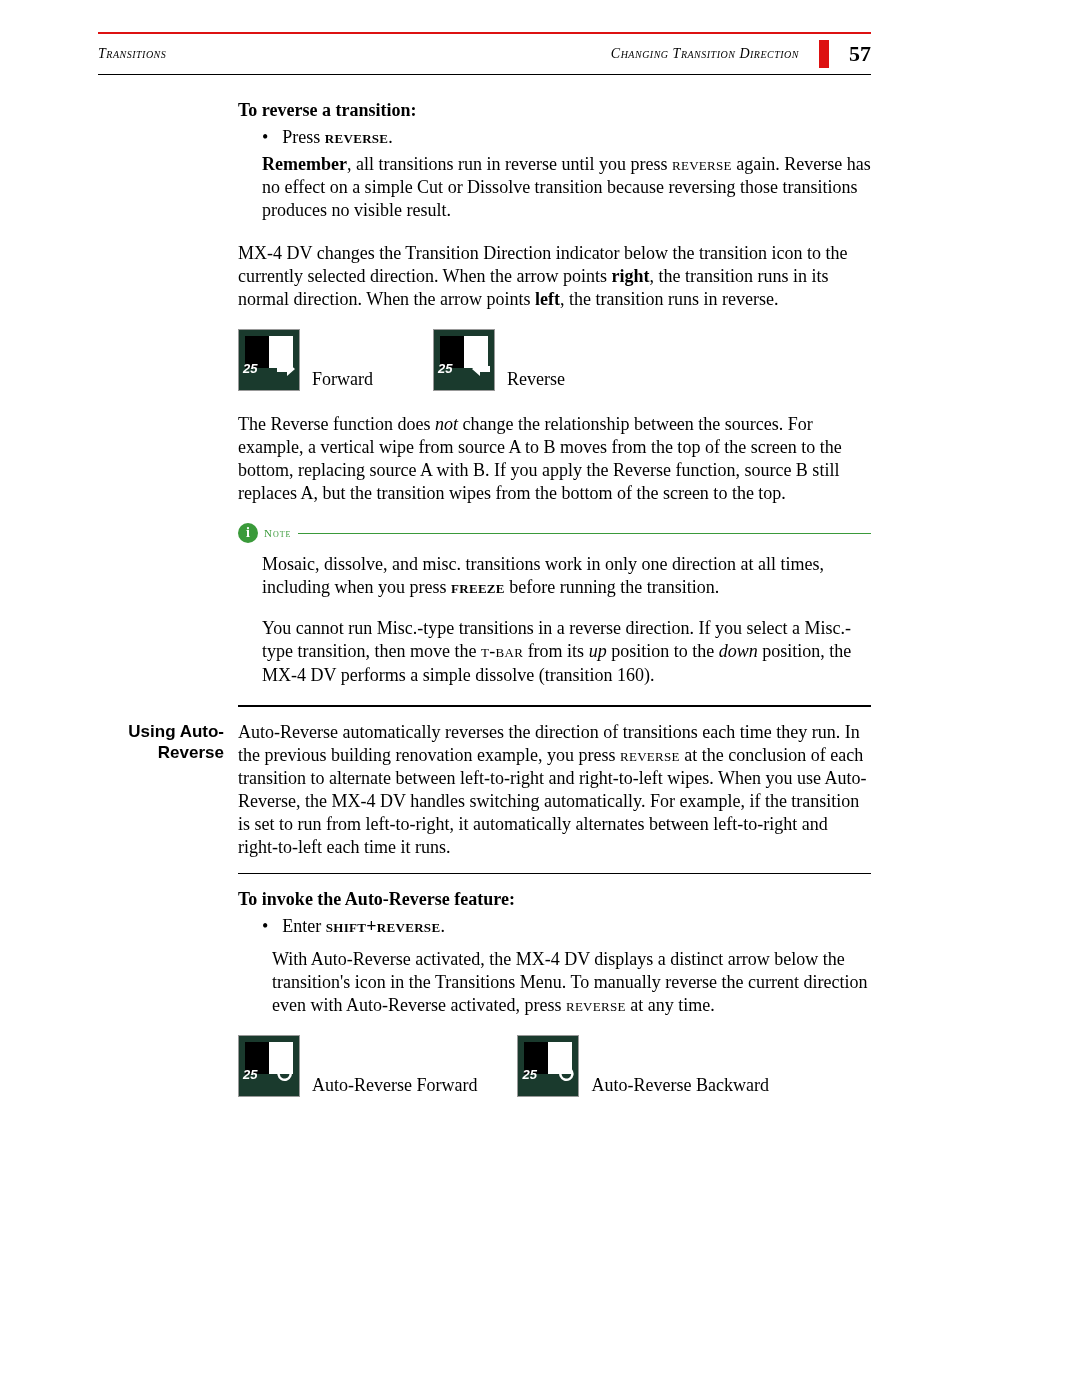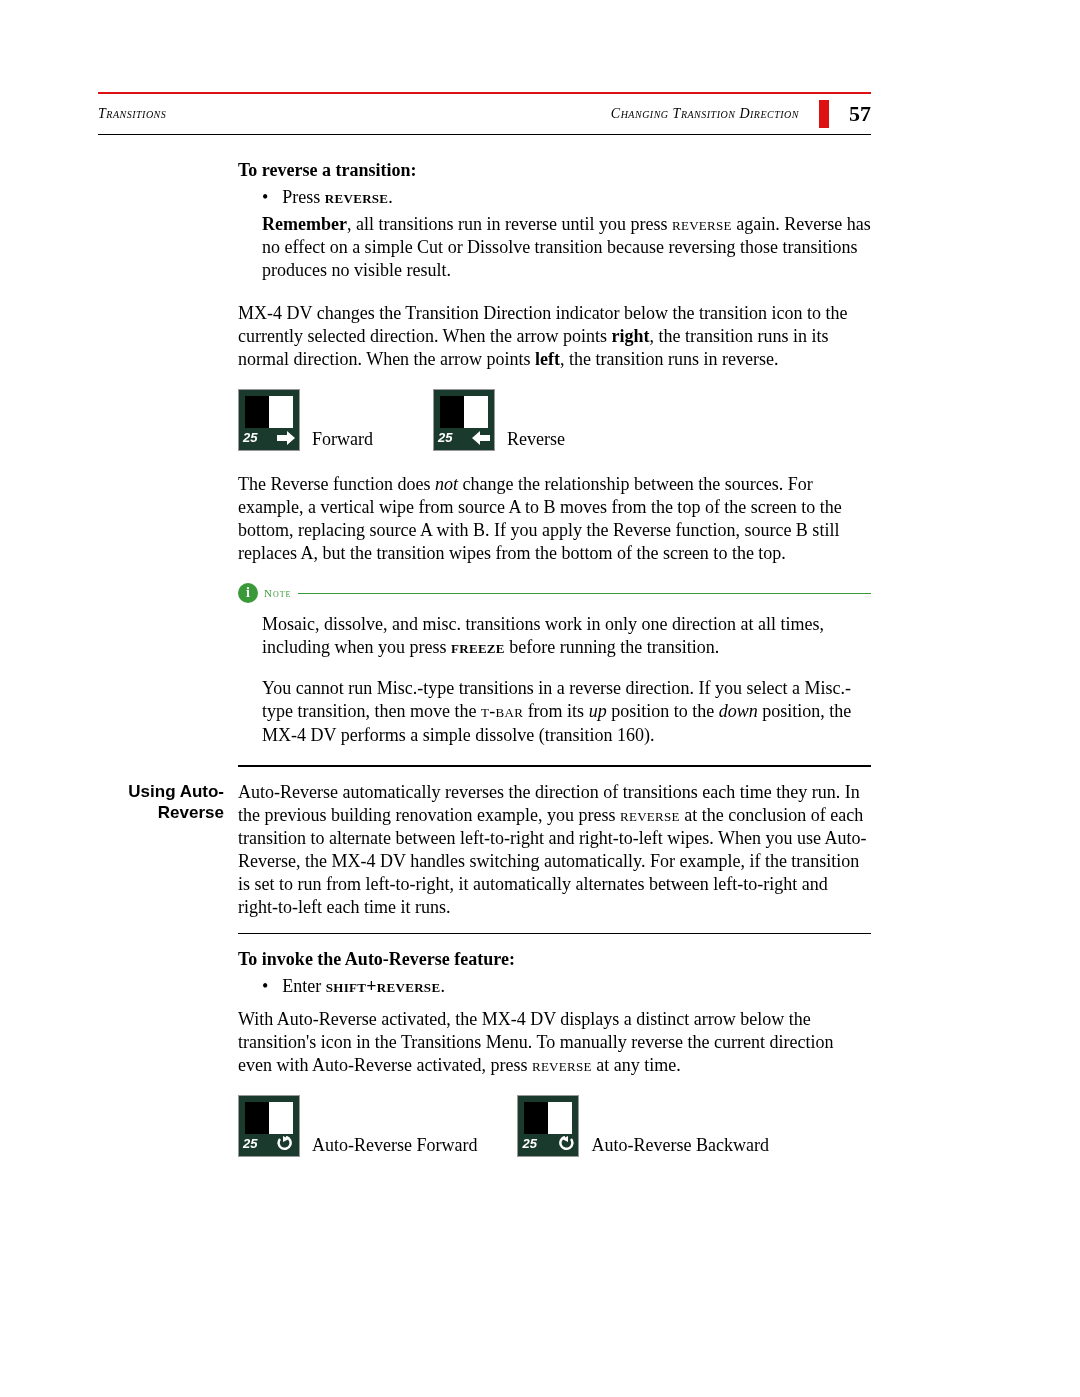--- a/index.html
+++ b/index.html
@@ -7,21 +7,21 @@
     padding: 0;
     background: #fff;
     font-family: "Times New Roman", Times, serif;
     color: #000;
   }
   .page {
     width: 969px;
     height: 1397px;
     position: relative;
     box-sizing: border-box;
-    padding: 92px 98px 60px 98px;
+    padding: 32px 98px 60px 98px;
   }
   .topline {
     border-top: 2px solid #d11;
     height: 0;
     margin-bottom: 6px;
   }
   .header {
     display: flex;
     justify-content: space-between;
     align-items: center;
@@ -115,21 +115,21 @@
   .icon-inner {
     position: absolute;
     top: 6px; left: 6px; right: 6px;
     height: 32px;
     display: flex;
   }
   .icon-half-dark { flex:1; background:#000; }
   .icon-half-light { flex:1; background:#fff; }
   .icon-bottom {
     position: absolute;
-    left: 4px; right: 4px; bottom: 4px;
+    left: 4px; right: 4px; bottom: 13px;
     height: 16px;
     display: flex;
     align-items: center;
     justify-content: space-between;
     color: #fff;
     font-family: Arial, sans-serif;
     font-size: 13px;
     font-weight: bold;
     font-style: italic;
   }
@@ -291,21 +291,21 @@
 
     <div class="section-heading">To invoke the Auto-Reverse feature:</div>
 
     <div class="bullet-row">
       <span class="bullet">•</span>
       <span class="bullet-body">
         <span>Enter </span><span class="smallcaps bold">shift+reverse</span><span>.</span>
       </span>
     </div>
 
-    <div class="para" style="margin-top:10px;">
+    <div class="para" style="margin-top:10px;margin-left:34px;">
       <span>With Auto-Reverse activated, the MX-4 DV displays a distinct arrow below the transition's icon in the Transitions Menu. To manually reverse the current direction even with Auto-Reverse activated, press </span><span class="smallcaps">reverse</span><span> at any time.</span>
     </div>
 
     <div class="icon-row" style="gap:40px;">
       <div class="icon-cell">
         <div class="icon-box">
           <div class="icon-inner">
               <div class="icon-half-dark"></div>
               <div class="icon-half-light"></div>
             </div>

